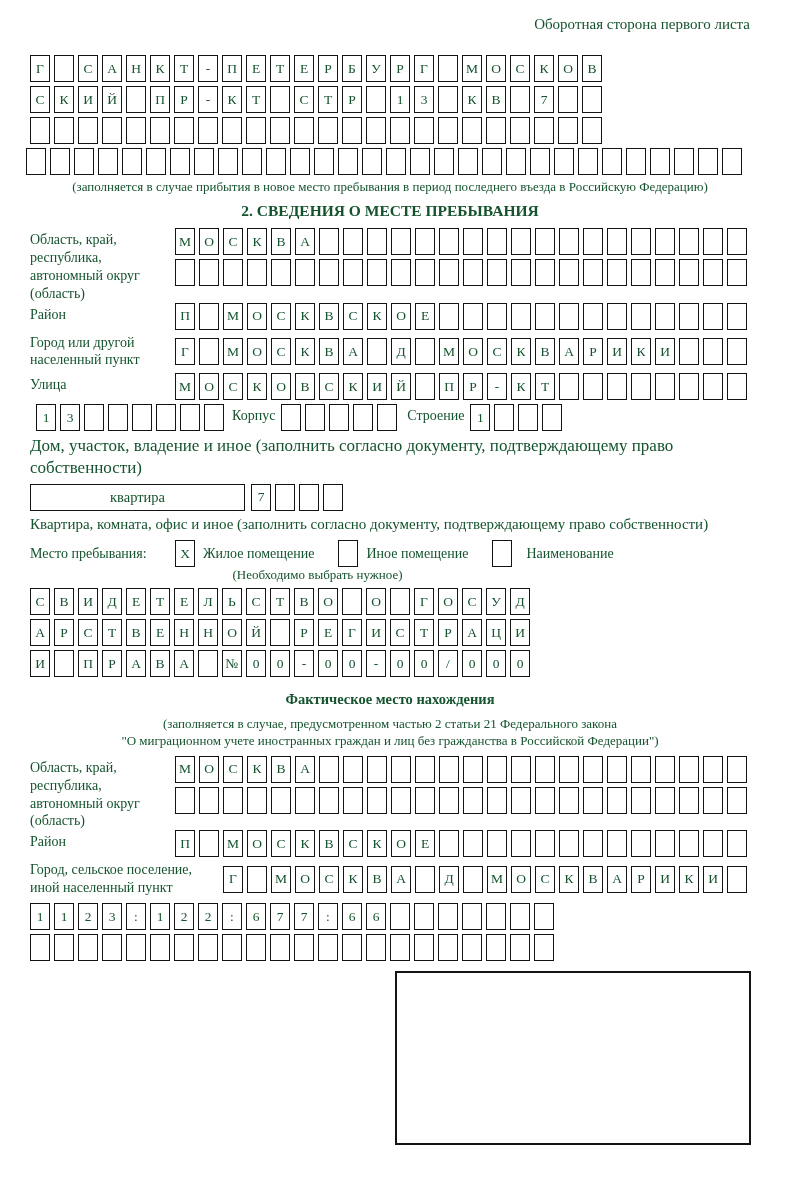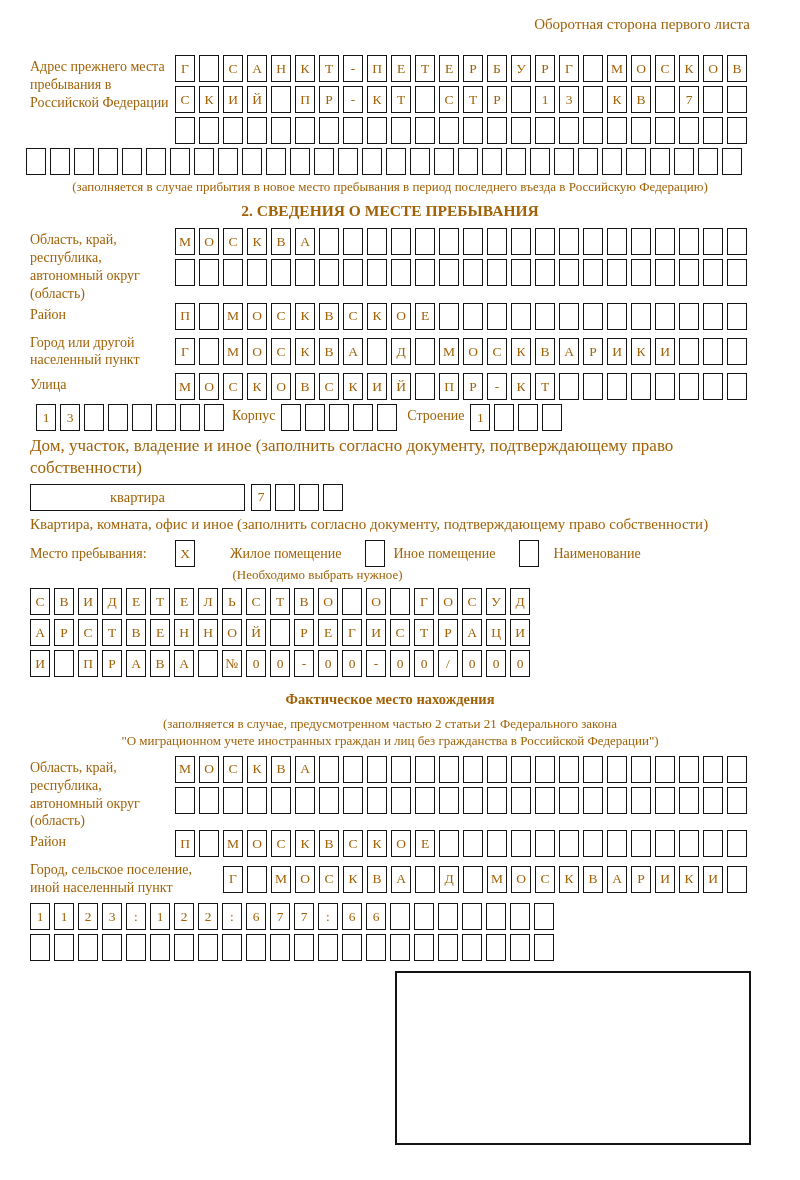--- a/index.html
+++ b/index.html
@@ -2,21 +2,21 @@
 <html><head>
 <meta charset="utf-8">
 <style>
   html,body{margin:0;padding:0;background:#fff;}
   .page{
     position:relative;
     width:800px;height:1180px;
     box-sizing:border-box;
     padding:16px 50px 0 30px;
     background:#fff;
-    color:#a16207;
+    color:#14532d;
     font-family:"Liberation Serif","DejaVu Serif",serif;
     overflow:hidden;
   }
   .hdr-note{ text-align:right; font-size:15px; margin-bottom:22px; }
   .frow{ display:flex; align-items:flex-start; }
   .frow.vcenter{ align-items:center; }
   .label{ flex:0 0 auto; font-size:14px; line-height:1.28; padding-top:3px; }
   .lw145{ width:145px; }
   .lw193{ width:193px; }
   .lw217{ width:217px; }
@@ -49,21 +49,20 @@
   .note-indent{ margin-left:160px; width:255px; text-align:center; }
 </style>
 </head>
 <body>
 
 <div class="page">
 
   <div class="hdr-note">Оборотная сторона первого листа</div>
 
   <div class="frow">
-    <div class="label lw145">Адрес прежнего места пребывания в Российской Федерации</div>
     <div class="boxcol">
       <div class="boxes">
           <span class="cell">Г</span>
           <span class="cell"></span>
           <span class="cell">С</span>
           <span class="cell">А</span>
           <span class="cell">Н</span>
           <span class="cell">К</span>
           <span class="cell">Т</span>
           <span class="cell">-</span>
@@ -365,21 +364,21 @@
         <span class="cell"></span>
         <span class="cell"></span>
       </div>
   </div>
   <div class="note mb6" style="font-size:15px;">Квартира, комната, офис и иное (заполнить согласно документу, подтверждающему право собственности)</div>
 
   <div class="frow vcenter">
     <div class="label" style="width:145px;padding-top:0;">Место пребывания:</div>
     <span class="cell">X</span>
     <div class="gap8"></div>
-    <span style="font-size:14px;margin-left:27px;">Жилое помещение</span>
+    <span style="font-size:14px;">Жилое помещение</span>
     <div class="gap24"></div>
     <span class="cell"></span>
     <div class="gap8"></div>
     <span style="font-size:14px;">Иное помещение</span>
     <div class="gap24"></div>
     <span class="cell"></span>
     <div class="gap14"></div>
     <span style="font-size:14px;">Наименование</span>
   </div>
   <div class="note note-indent mb4">(Необходимо выбрать нужное)</div>

